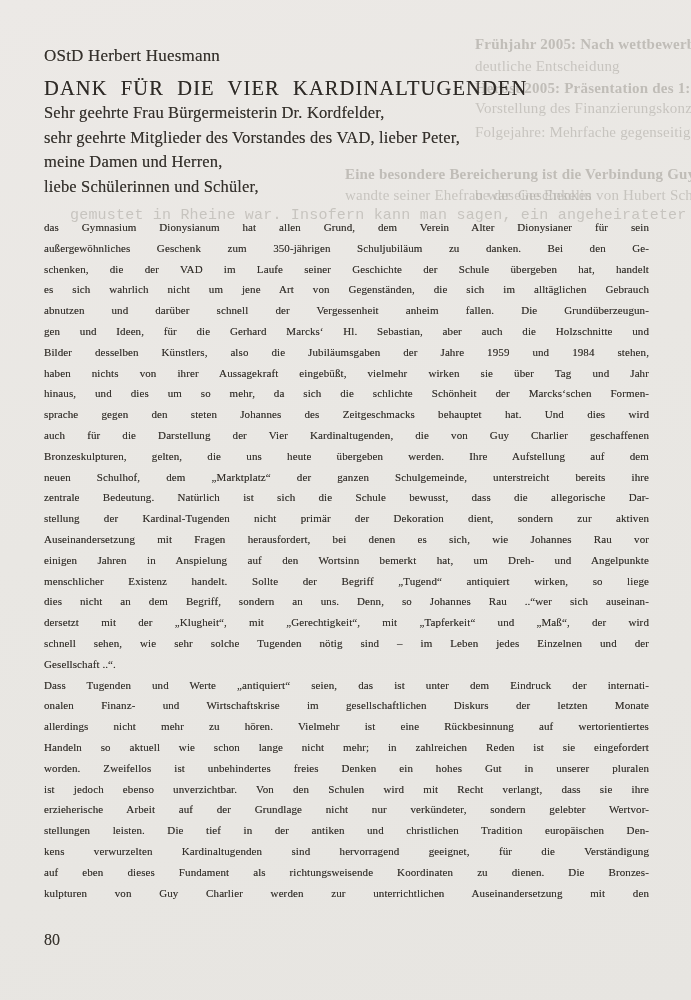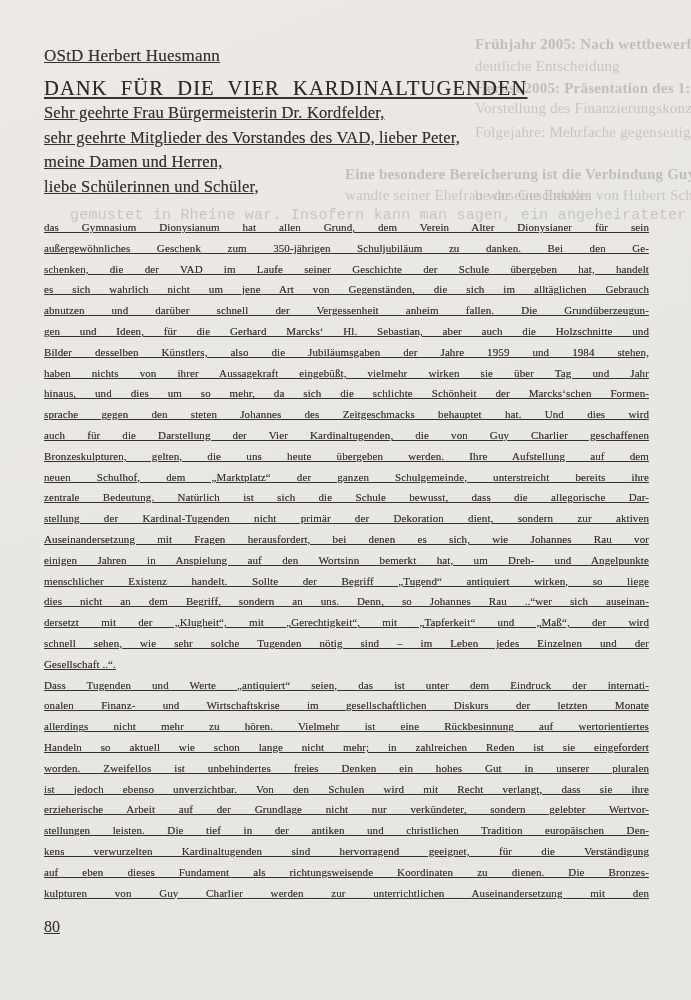--- a/index.html
+++ b/index.html
@@ -37,21 +37,20 @@
   .ghost-line.gb { font-weight: bold; opacity: 0.5; }
 
   
   .content {
     position: absolute;
     inset: 0;
     z-index: 2;
     padding: 45px 42px 16px 44px;
     box-sizing: border-box;
     text-shadow: 0 0 0.45px rgba(53,49,44,0.55);
-    text-decoration: underline;
   }
   .author {
     font-size: 17px;
     line-height: 22px;
     letter-spacing: 0.2px;
   }
   .doc-title {
     font-size: 20.5px;
     line-height: 26px;
     margin-top: 8px;
@@ -78,21 +77,21 @@
   }
   .tline::after {
     content: "";
     display: inline-block;
     width: 100%;
     height: 0;
   }
   .tline.rag { text-align: left; }
   .tline.rag::after { content: none; }
   .page-number {
-    margin-top: 15px;
+    margin-top: 28px;
     font-size: 16px;
     color: #3a3630;
   }
 </style>
 </head>
 <body>
 
 <div class="page">
 
   <div class="ghost-layer">

